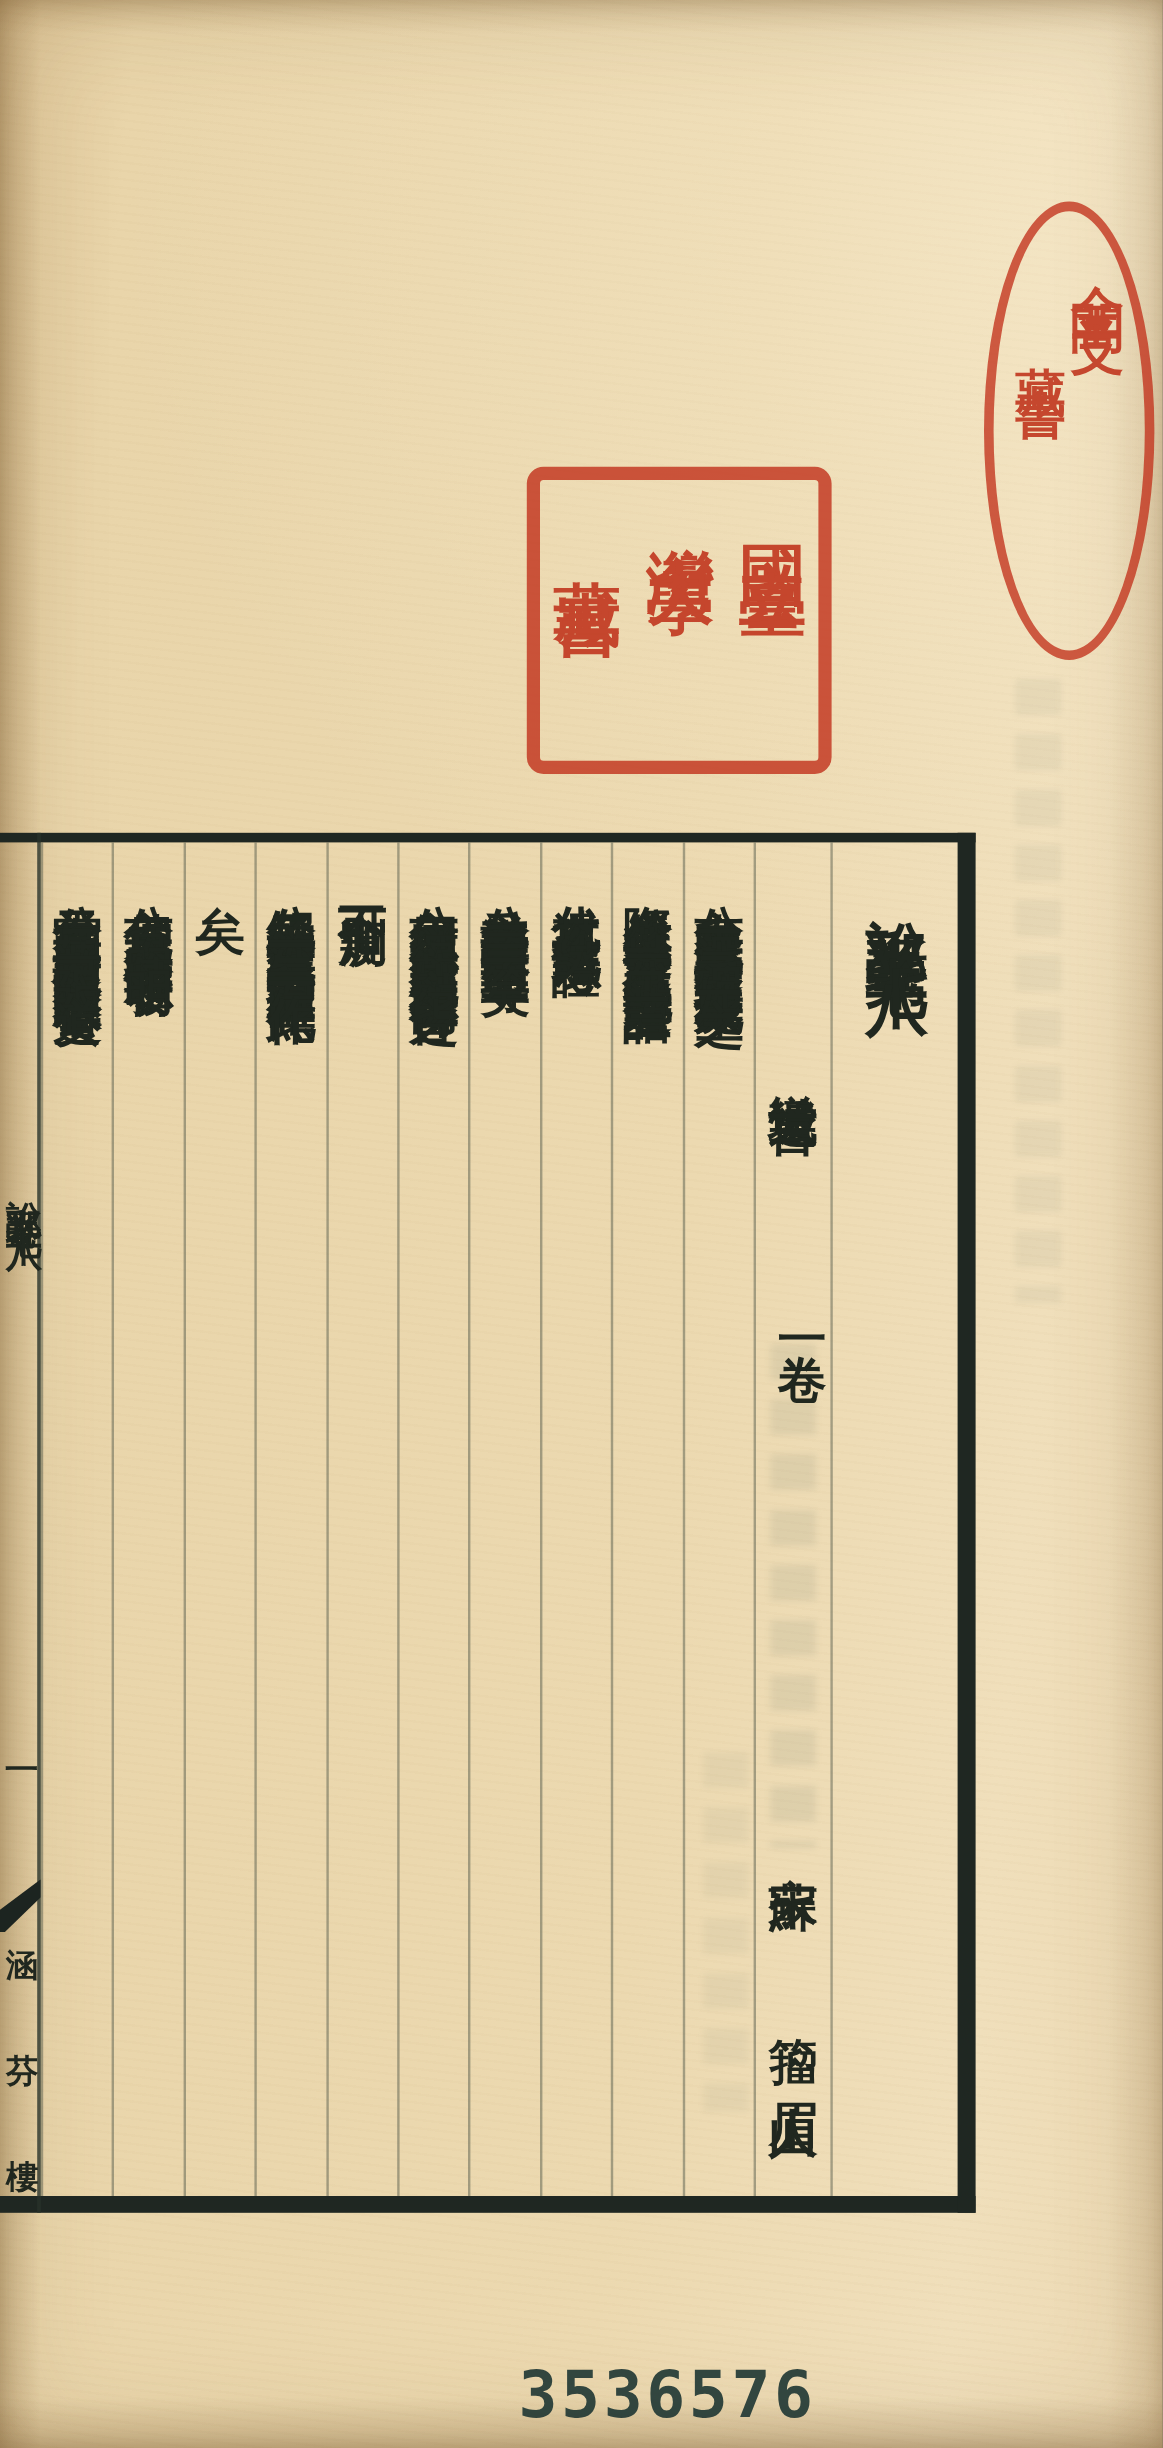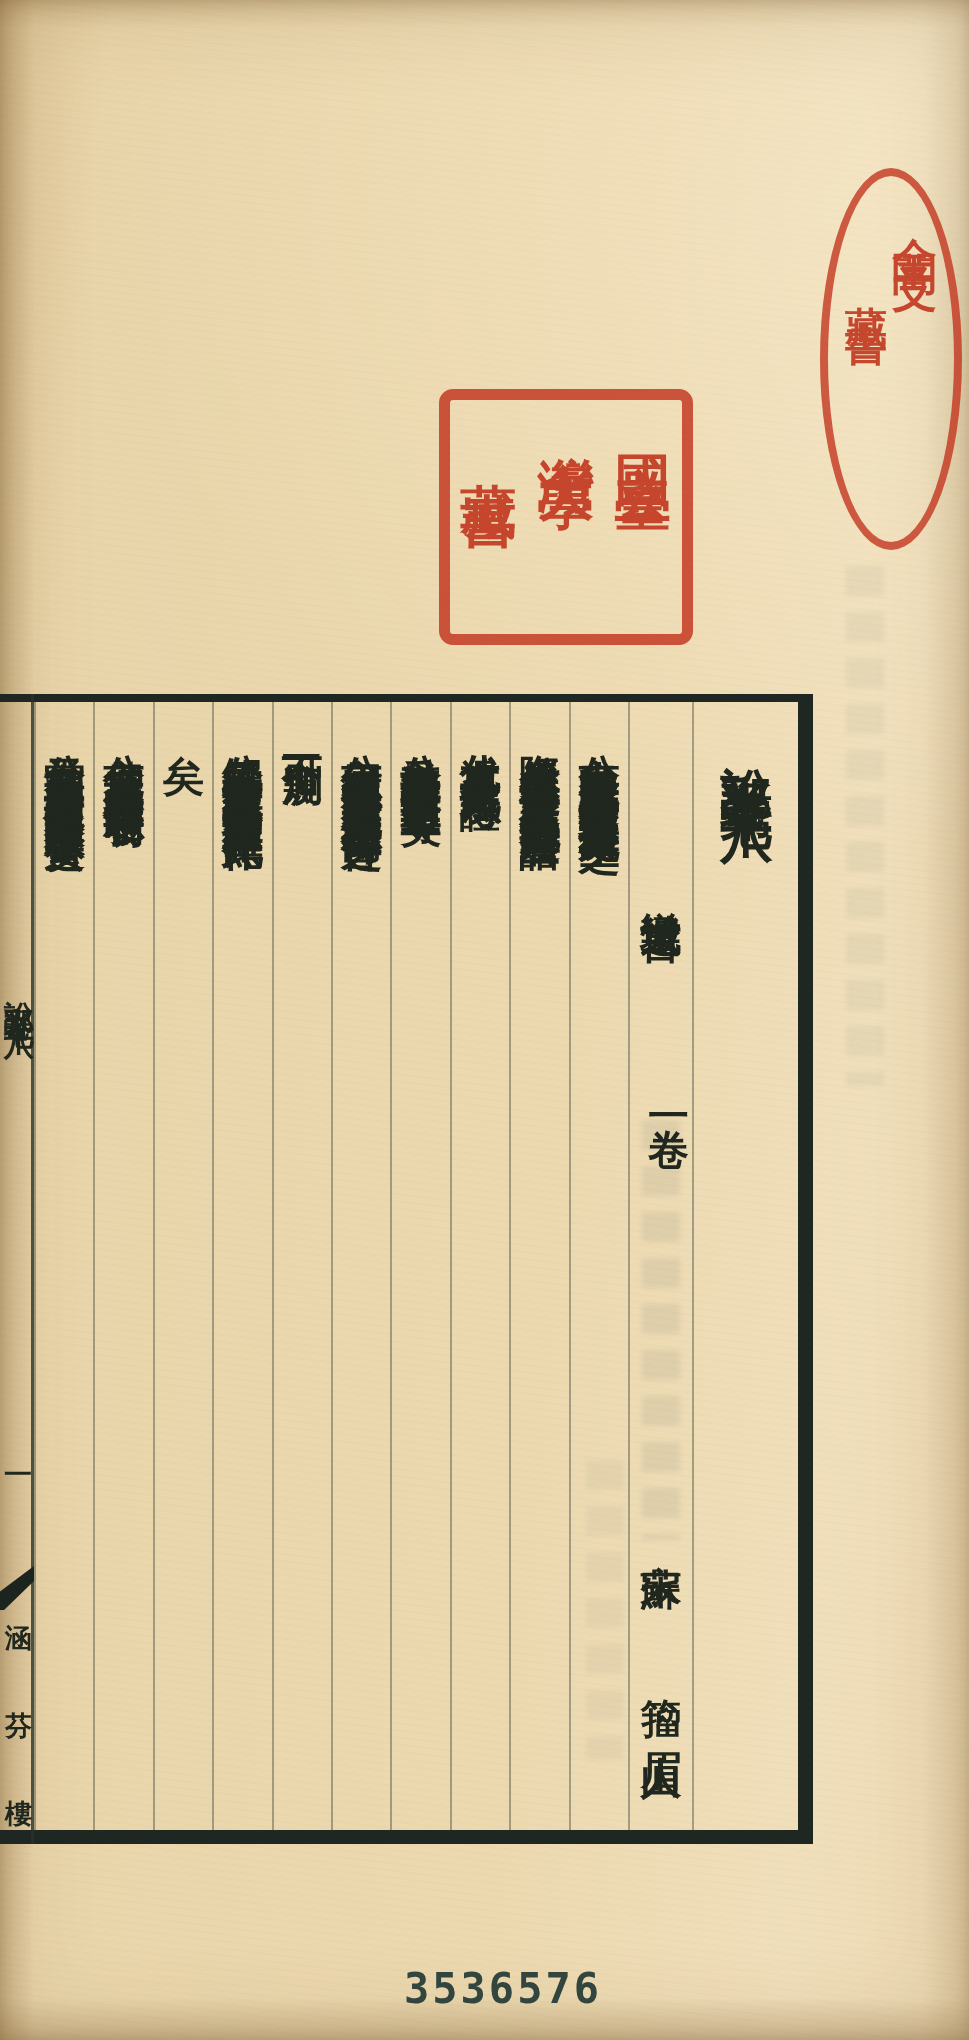--- a/index.html
+++ b/index.html
@@ -81,23 +81,23 @@
   .bx-ornament{
     position:absolute; left:0; top:1566px; width:34px; height:44px;
     background:#1c2420;
     clip-path:polygon(0 58%, 100% 0, 100% 34%, 12% 100%, 0 100%);
   }
   .bx-publisher{position:absolute; left:5px; top:1620px; display:flex; flex-direction:column; gap:52px;
     font-size:27px; font-weight:700;}
 
   
   .stamp-number{
-    position:absolute; left:404px; top:1964px;
+    position:absolute; left:432px; top:1964px;
     font-family:"DejaVu Sans Mono", monospace;
-    font-size:42px; font-weight:700; letter-spacing:3px;
+    font-size:54px; font-weight:700; letter-spacing:3px;
     color:#233a36; opacity:.92;
   }
 
   
   .ghost{position:absolute; width:38px; filter:blur(2.5px); opacity:.5;
     background:repeating-linear-gradient(180deg, rgba(98,110,96,.22) 0 30px, transparent 30px 46px);}
   .ghost1{left:642px; top:1120px; height:420px;}
   .ghost2{left:846px; top:566px;  height:520px; opacity:.35;}
   .ghost3{left:586px; top:1460px; height:300px; opacity:.3;}
 </style>

